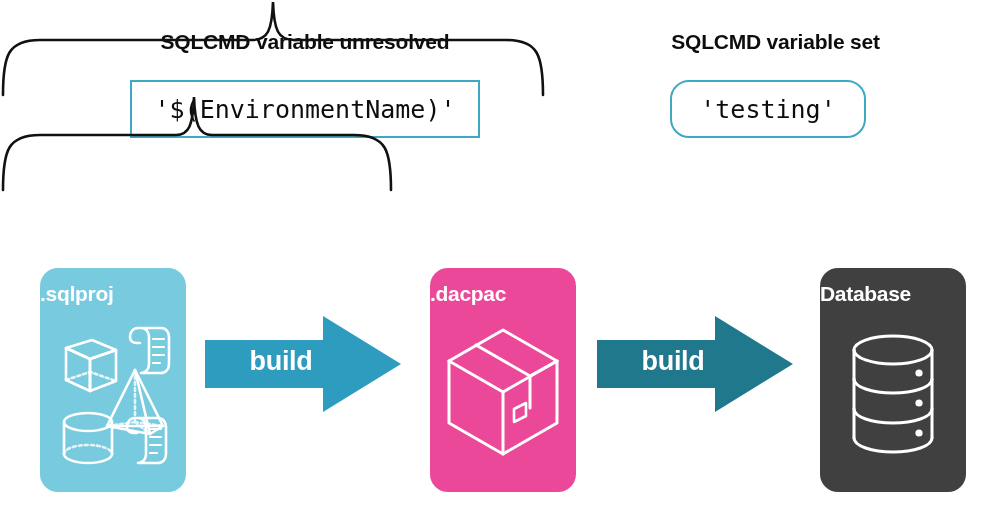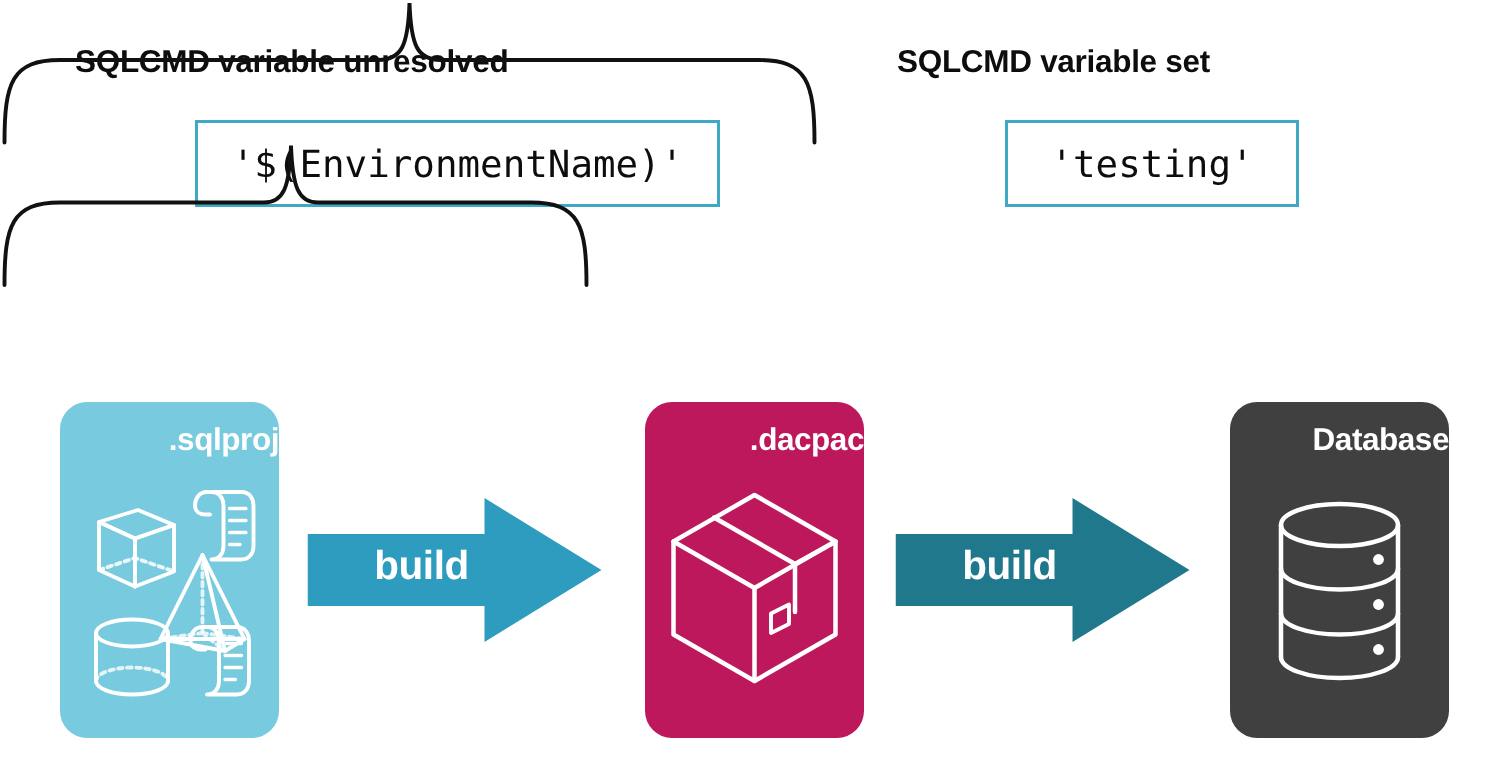--- a/index.html
+++ b/index.html
@@ -19,20 +19,21 @@
   }
 
   
   .heading {
     position: absolute;
     font-family: "Liberation Sans", sans-serif;
     font-weight: bold;
     font-size: 21px;
     color: #0d0d0d;
     letter-spacing: -0.2px;
+    text-align: center;
     white-space: nowrap;
   }
   #heading-left  { left: 50px;  top: 30px; width: 510px; }
   #heading-right { left: 598px; top: 30px; width: 355px; }
 
   
   .code-box {
     position: absolute;
     box-sizing: border-box;
     border: 2px solid #3FA8C4;
@@ -40,67 +41,67 @@
     display: flex;
     align-items: center;
     justify-content: center;
     font-family: "DejaVu Sans Mono", monospace;
     font-size: 25px;
     color: #0d0d0d;
     letter-spacing: 0px;
     white-space: nowrap;
   }
   #code-box-left  { left: 130px; top: 80px; width: 350px; height: 58px; }
-  #code-box-right { left: 670px; top: 80px; width: 196px; height: 58px; }
+  #code-box-right { left: 670px; top: 80px; width: 196px; height: 58px; border-radius: 19px; }
 
   
   .brace-svg {
     position: absolute;
     overflow: visible;
   }
   #brace-left-wrap  { left: 30px;  top: 148px; width: 546px; height: 95px; }
   #brace-right-wrap { left: 576px; top: 148px; width: 394px; height: 95px; }
 
   
   .stage-box {
     position: absolute;
     border-radius: 18px;
     width: 146px;
     height: 224px;
     top: 268px;
   }
   #box-sqlproj  { left: 40px;  background: #78CADE; }
-  #box-dacpac   { left: 430px; background: #be185d; }
+  #box-dacpac   { left: 430px; background: #ec4899; }
   #box-database { left: 820px; background: #404040; }
 
   .stage-label {
     position: absolute;
     top: 14px;
     left: 0;
     width: 100%;
-    text-align: right;
+    text-align: left;
     color: #ffffff;
     font-family: "Liberation Sans", sans-serif;
     font-weight: bold;
     font-size: 21px;
     letter-spacing: -0.3px;
     white-space: nowrap;
   }
   .stage-art {
     position: absolute;
     left: 0;
     top: 44px;
     width: 100%;
     height: 176px;
   }
 
   
   .arrow-wrap {
     position: absolute;
-    top: 330px;
+    top: 314px;
     width: 200px;
     height: 100px;
   }
   #arrow-build  { left: 205px; }
   #arrow-deploy { left: 597px; }
   .arrow-label {
     position: absolute;
     left: 0;
     top: 32px;
     width: 152px;

